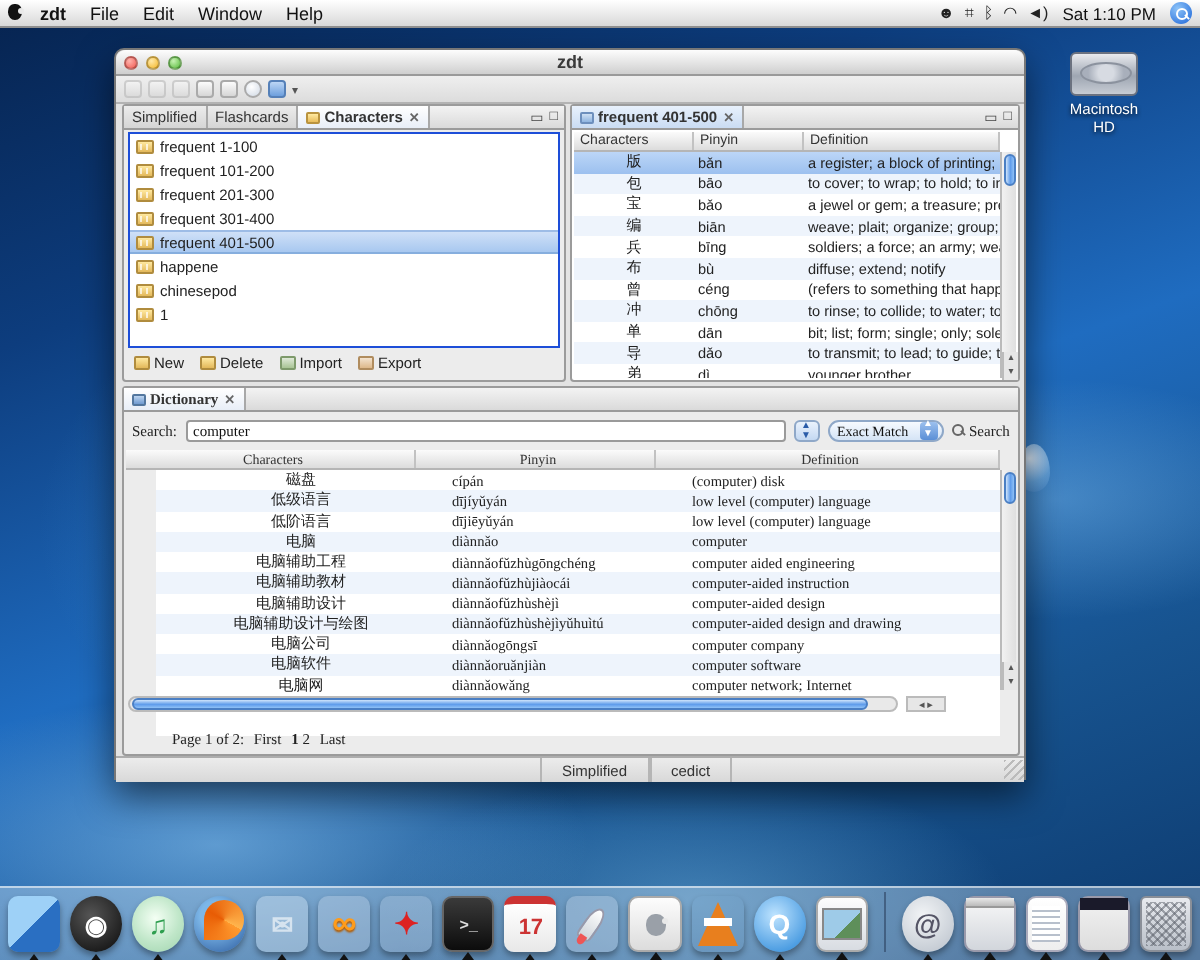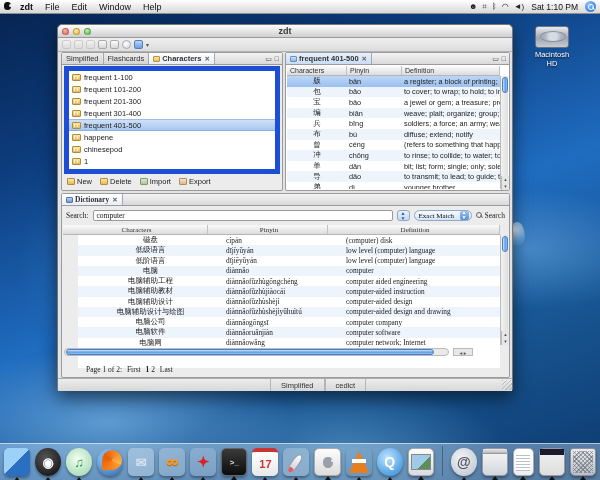--- a/index.html
+++ b/index.html
@@ -65,21 +65,21 @@
   .tab.active { background:linear-gradient(#ffffff,#e8eef7); font-weight:bold; }
   .tab .ticon { width:7px; height:6px; border-radius:1px; }
   .ticon.folder { background:linear-gradient(#ffe9a0,#e8bc5a); border:1px solid #b9933f; }
   .ticon.table { background:linear-gradient(#cfe0f4,#8fb4e0); border:1px solid #6d8fbd; }
   .ticon.book { background:linear-gradient(#bcd4f0,#6f9ad0); border:1px solid #53779f; }
   .tab .x { font-size:6.5px; color:#666; margin-left:1px; }
   .viewbtns { margin-left:auto; display:flex; align-items:center; gap:3px; padding-right:3px; font-size:7px; color:#444; }
 
   
   #left-pane { left:3px; top:27px; width:222px; height:139px; }
-  #tree { position:absolute; left:2px; top:13px; right:2px; height:108px; background:#fff; border:5px solid #1d4ed8; overflow:hidden; }
+  #tree { position:absolute; left:2px; top:13px; right:2px; height:108px; background:#fff; border:1px solid #1d4ed8; overflow:hidden; }
   .titem { display:flex; align-items:center; gap:3px; height:12px; padding-left:3px; font-size:7.5px; color:#222; }
   .titem.sel { background:linear-gradient(#cfe0f7,#a8c8f0); border-top:1px solid #9dbce6; border-bottom:1px solid #86aede; }
   .fold { width:9px; height:7px; border-radius:1px; background:linear-gradient(#ffe9a0,#e3b85a); border:1px solid #b08c3e; position:relative; flex:0 0 auto;}
   .fold:after { content:""; position:absolute; left:1px; top:1px; right:1px; bottom:1px; background:repeating-linear-gradient(90deg, rgba(255,255,255,.7) 0 1px, transparent 1px 3px); }
   #tree-btns { position:absolute; left:2px; bottom:2px; right:2px; height:14px; display:flex; align-items:center; gap:8px; padding-left:3px; font-size:7.5px;}
   .tbtn { display:flex; align-items:center; gap:2px; color:#222; }
   .tbtn .bicon { width:8px; height:7px; border-radius:1px; background:linear-gradient(#ffe9a0,#e3b85a); border:1px solid #b08c3e; }
   .tbtn .bicon.imp { background:linear-gradient(#dfe9d8,#a8c494); border-color:#7e9a6b; }
   .tbtn .bicon.exp { background:linear-gradient(#f3e3cf,#ddb88a); border-color:#b08c5e; }
 

